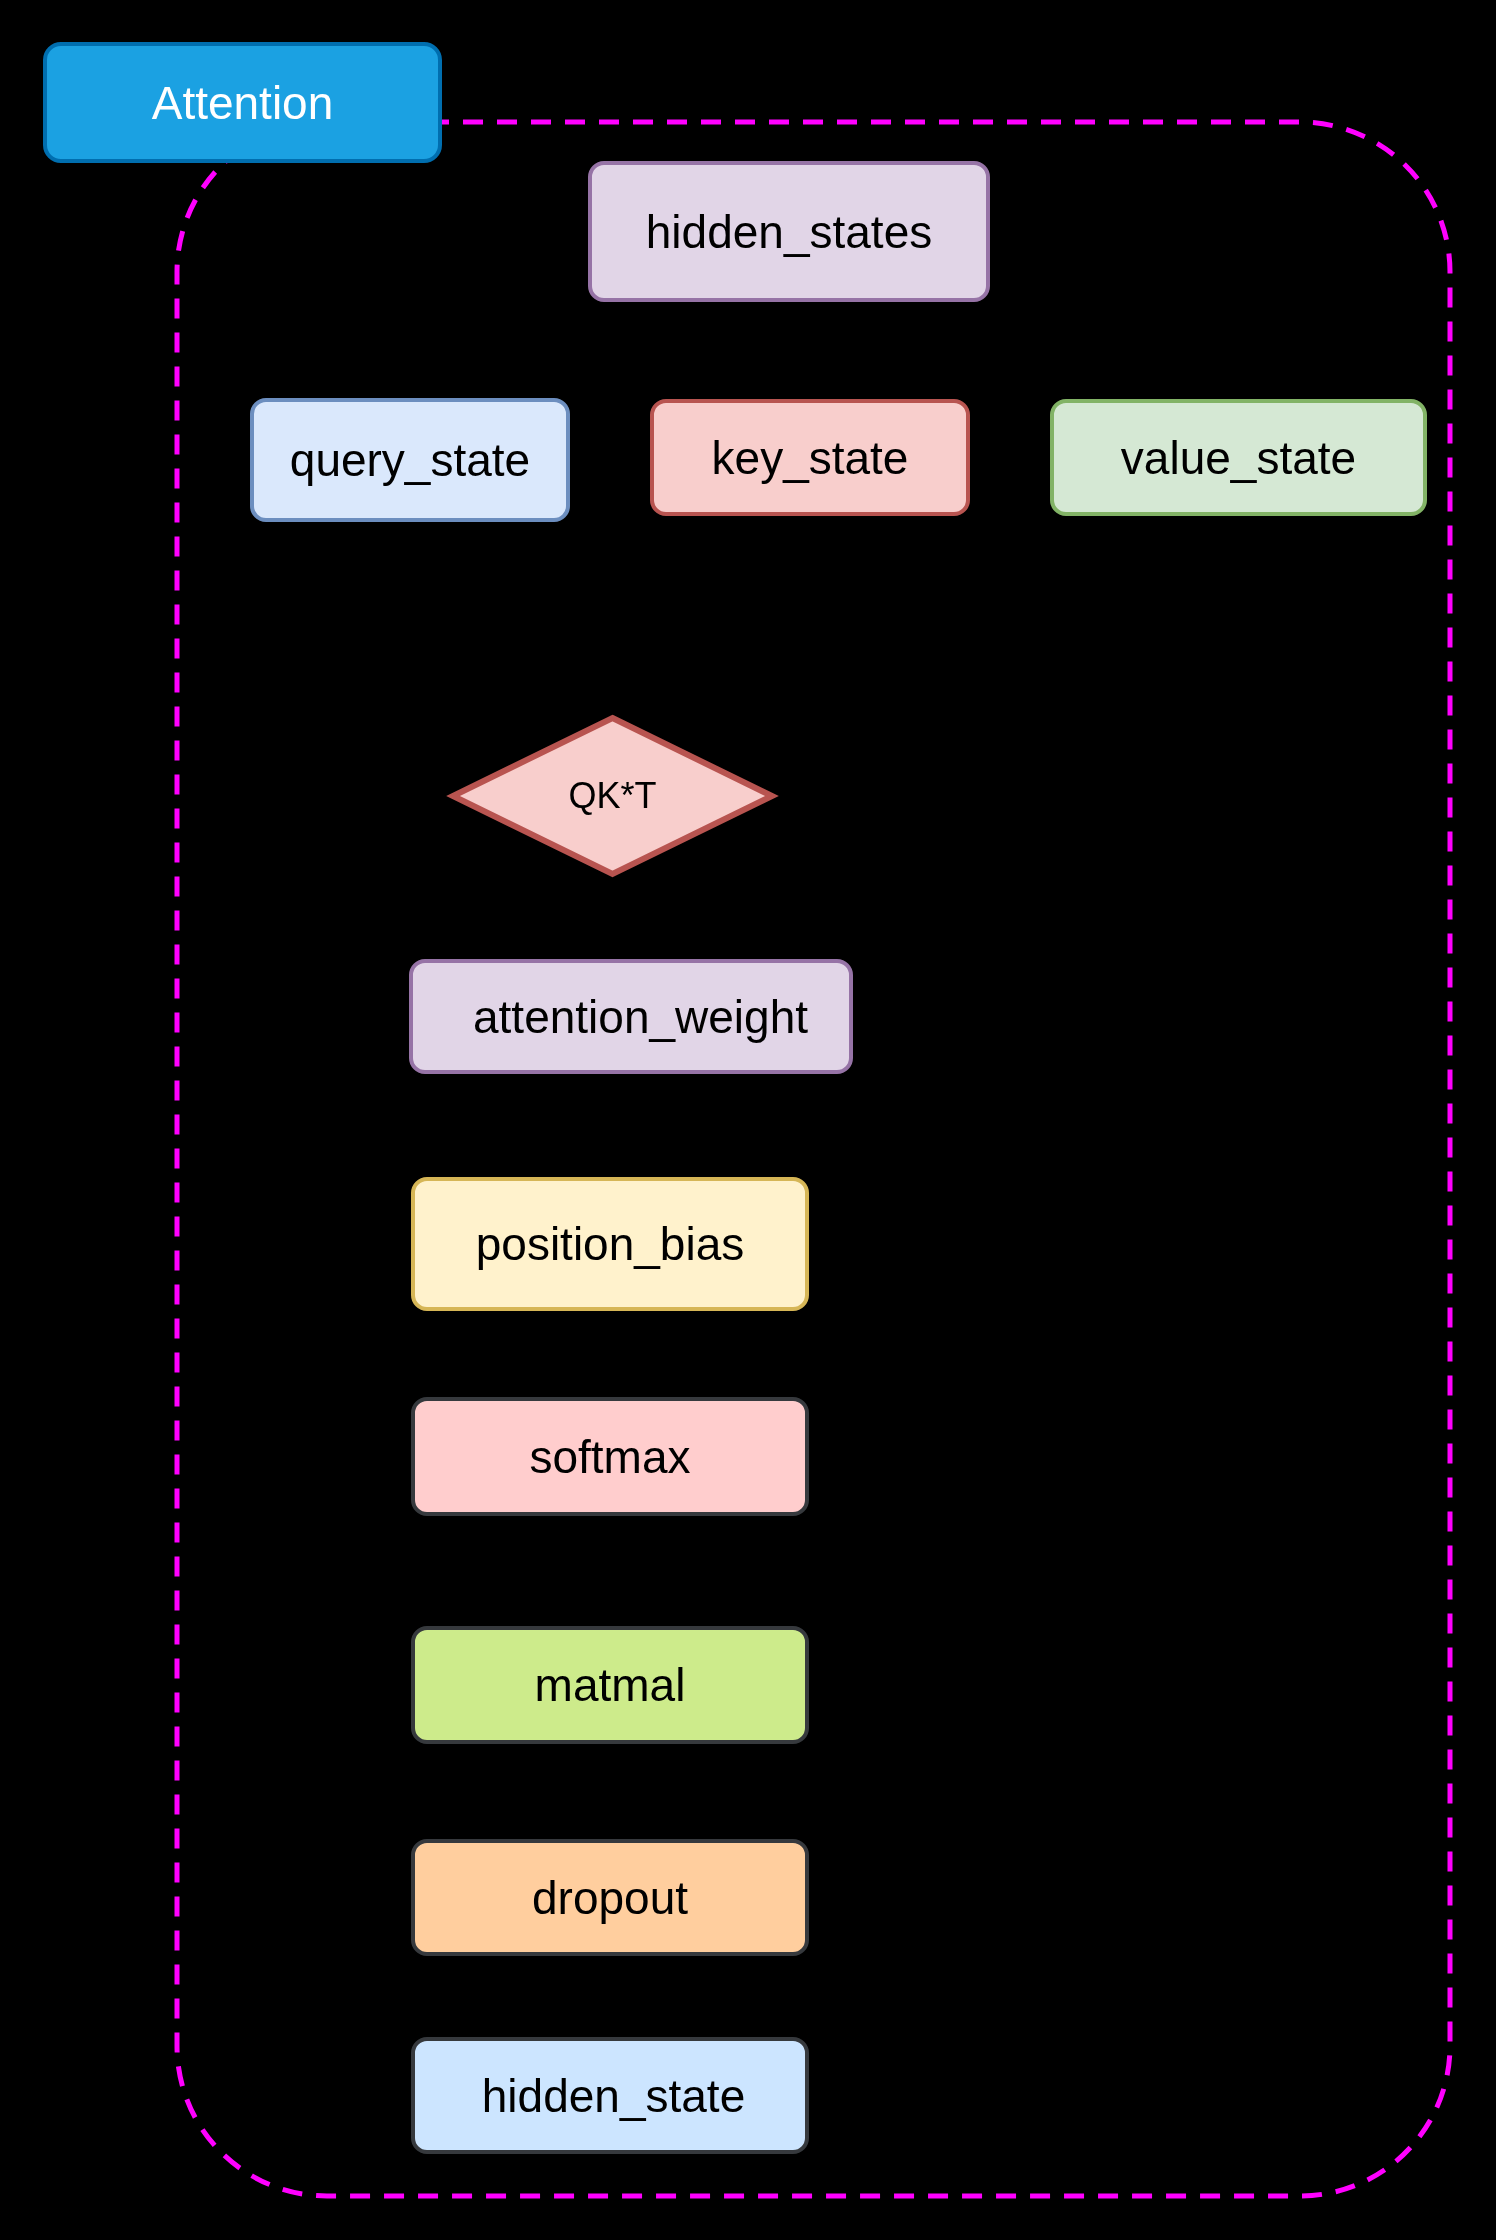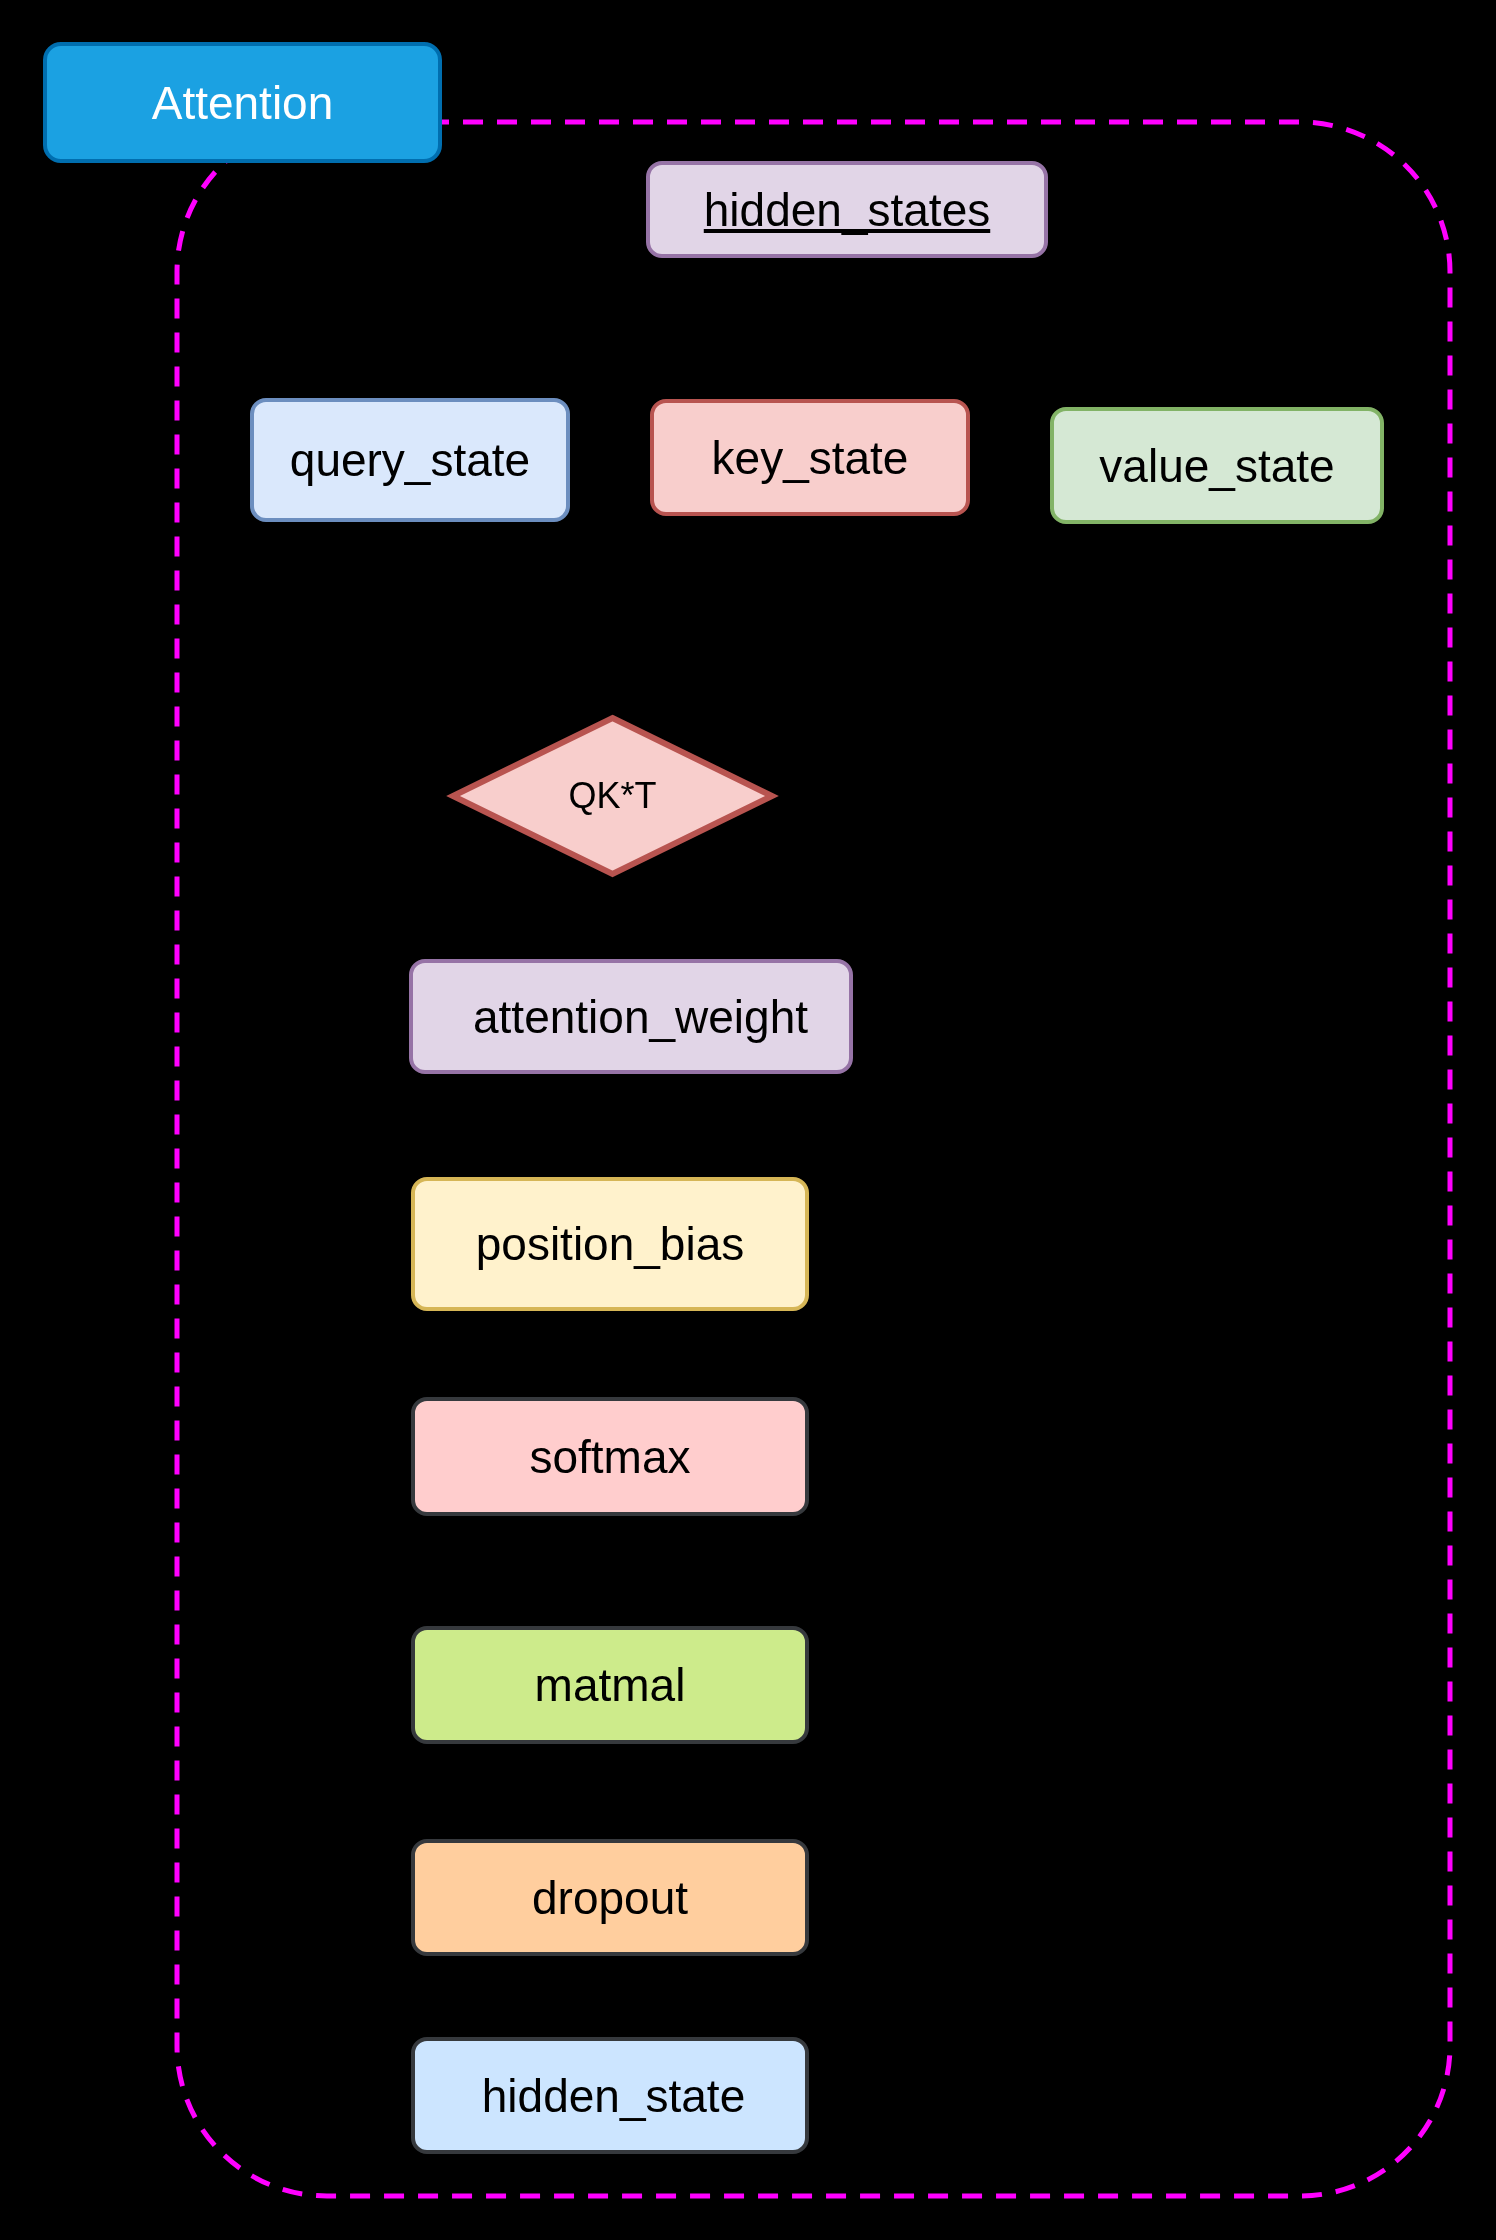--- a/index.html
+++ b/index.html
@@ -54,24 +54,24 @@
     box-sizing: border-box;
     background: var(--fill, #ffffff);
     border: 4px solid var(--border, #000000);
     border-radius: 16px;
     display: flex;
     align-items: center;
     justify-content: center;
     color: #000000;
     font-size: 46px;
   }
-  #n-hidden-states   { left: 646px;  top: 161px;  width: 402px; height: 97px; text-decoration: underline; }
+  #n-hidden-states   { left: 588px;  top: 161px;  width: 402px; height: 141px; }
   #n-query-state     { left: 250px;  top: 398px;  width: 320px; height: 124px; }
   #n-key-state       { left: 650px;  top: 399px;  width: 320px; height: 117px; }
-  #n-value-state     { left: 1050px; top: 399px;  width: 334px; height: 117px; margin-top: 8px; }
+  #n-value-state     { left: 1050px; top: 399px;  width: 377px; height: 117px; }
   #n-attention-weight{ left: 409px;  top: 959px;  width: 444px; height: 115px; padding-left: 19px; }
   #n-position-bias   { left: 411px;  top: 1177px; width: 398px; height: 134px; }
   #n-softmax         { left: 411px;  top: 1397px; width: 398px; height: 119px; }
   #n-matmal          { left: 411px;  top: 1626px; width: 398px; height: 118px; }
   #n-dropout         { left: 411px;  top: 1839px; width: 398px; height: 117px; }
   #n-hidden-state    { left: 411px;  top: 2037px; width: 398px; height: 117px; padding-left: 7px; }
   
   .diamond {
     position: absolute;
     left: 450px;

